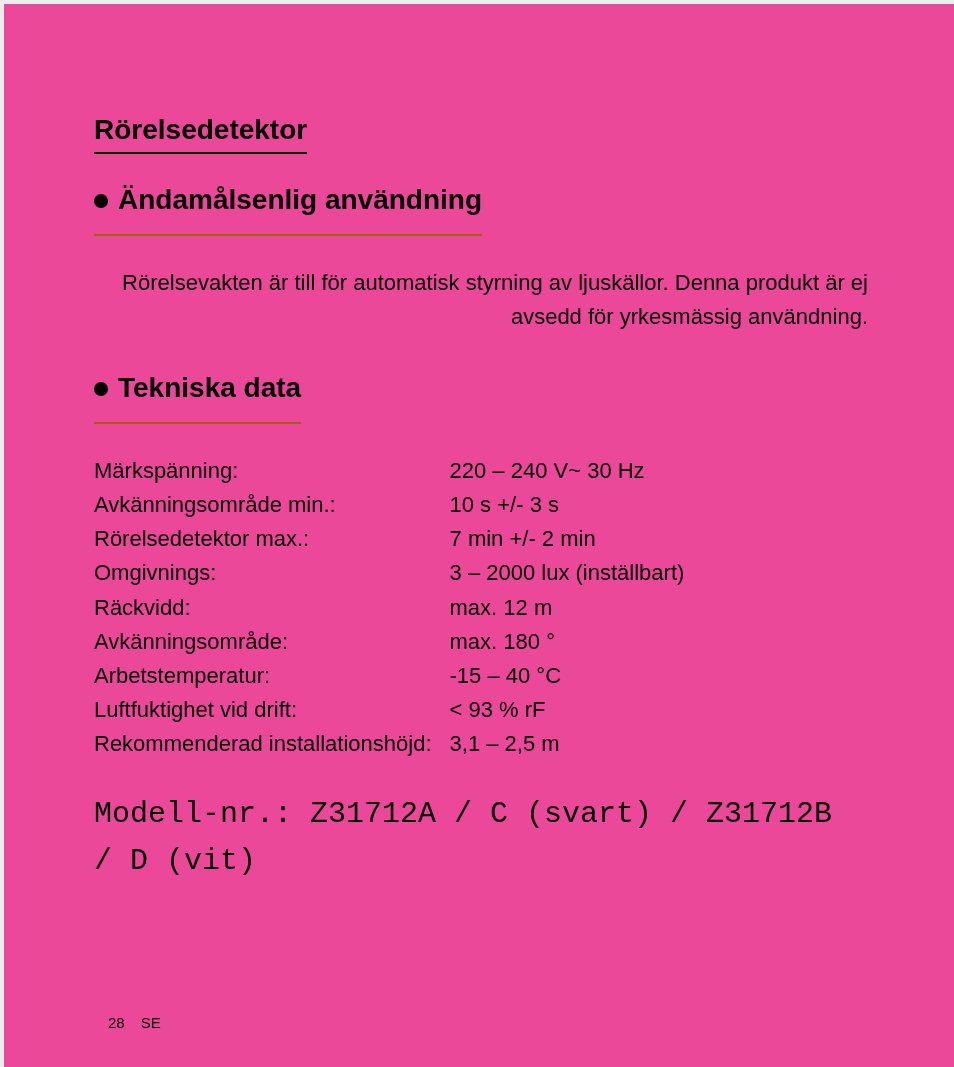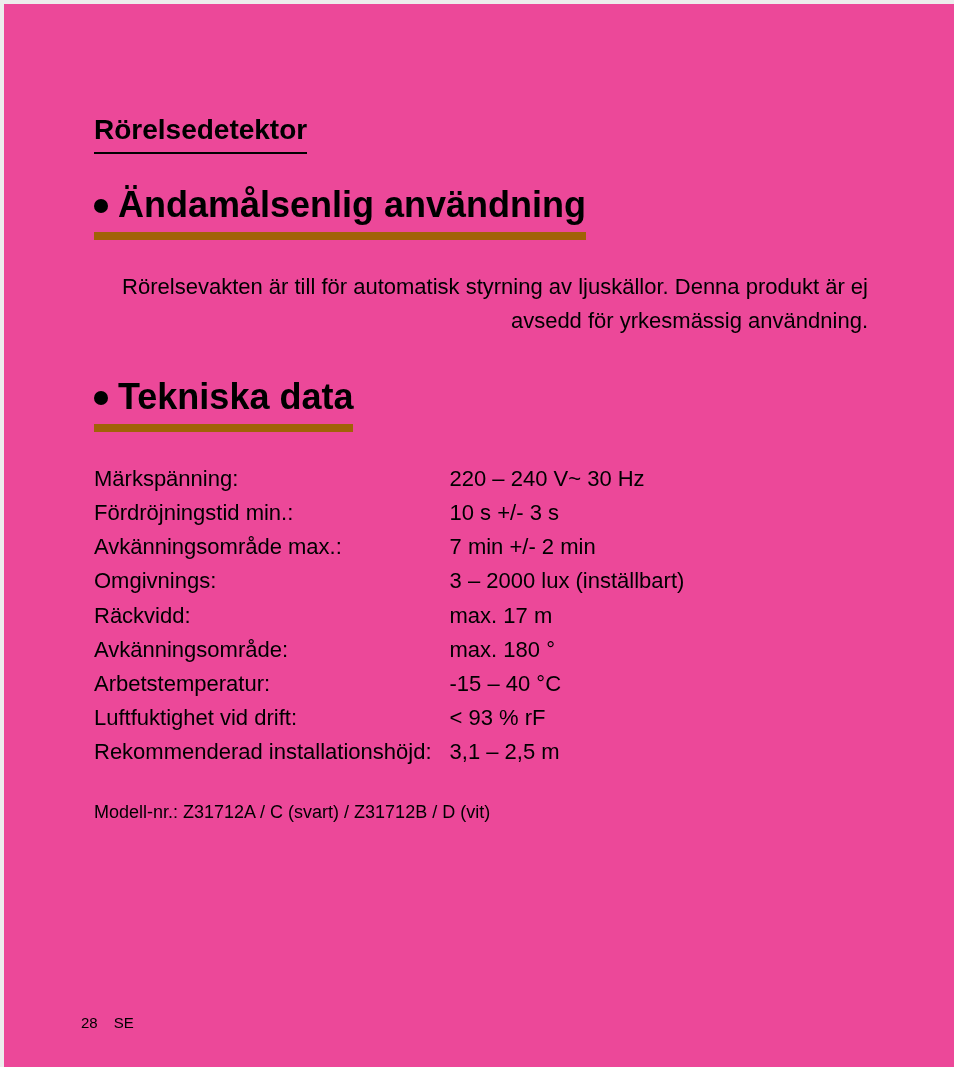--- a/index.html
+++ b/index.html
@@ -22,24 +22,24 @@
     font-size: 28px;
     font-weight: bold;
     border-bottom: 2px solid #000;
     display: inline-block;
     padding-bottom: 6px;
     margin: 0 0 30px 0;
   }
   .section-heading {
     display: inline-flex;
     align-items: center;
-    font-size: 36px;
+    font-size: 28px;
     font-weight: bold;
-    border-bottom: 8px solid #a16207;
-    padding-bottom: 6px;
+    border-bottom: 2px solid #a16207;
+    padding-bottom: 18px;
     margin: 0 0 30px 0;
   }
   .bullet-dot {
     width: 14px;
     height: 14px;
     background: #000;
     border-radius: 50%;
     display: inline-block;
     margin-right: 10px;
     vertical-align: middle;
@@ -61,28 +61,29 @@
   }
   .spec-table td {
     vertical-align: top;
     padding: 0;
   }
   .spec-table td.label {
     padding-right: 18px;
     white-space: nowrap;
   }
   .model {
-    font-size: 18px;
+    font-size: 30px;
     line-height: 1.55;
     font-weight: 300;
     margin: 30px 0 0 0;
+    font-family: Liberation Mono, monospace;
   }
   .footer {
     position: absolute;
-    left: 77px;
+    left: 104px;
     bottom: 40px;
     font-size: 15px;
     font-weight: 300;
   }
   .footer .pageno {
     margin-right: 12px;
   }
 </style>
 </head>
 <body>
@@ -107,34 +108,34 @@
     </h2>
   </div>
 
   <table class="spec-table">
     <tbody>
       <tr>
         <td class="label">Märkspänning:</td>
         <td>220 – 240 V~ 30 Hz</td>
       </tr>
       <tr>
-        <td class="label">Fördröjningstid min.:</td>
+        <td class="label">Avkänningsområde min.:</td>
         <td>10 s +/- 3 s</td>
       </tr>
       <tr>
-        <td class="label">Avkänningsområde max.:</td>
+        <td class="label">Rörelsedetektor max.:</td>
         <td>7 min +/- 2 min</td>
       </tr>
       <tr>
         <td class="label">Omgivnings:</td>
         <td>3 – 2000 lux (inställbart)</td>
       </tr>
       <tr>
         <td class="label">Räckvidd:</td>
-        <td>max. 17 m</td>
+        <td>max. 12 m</td>
       </tr>
       <tr>
         <td class="label">Avkänningsområde:</td>
         <td>max. 180 °</td>
       </tr>
       <tr>
         <td class="label">Arbetstemperatur:</td>
         <td>-15 – 40 °C</td>
       </tr>
       <tr>

